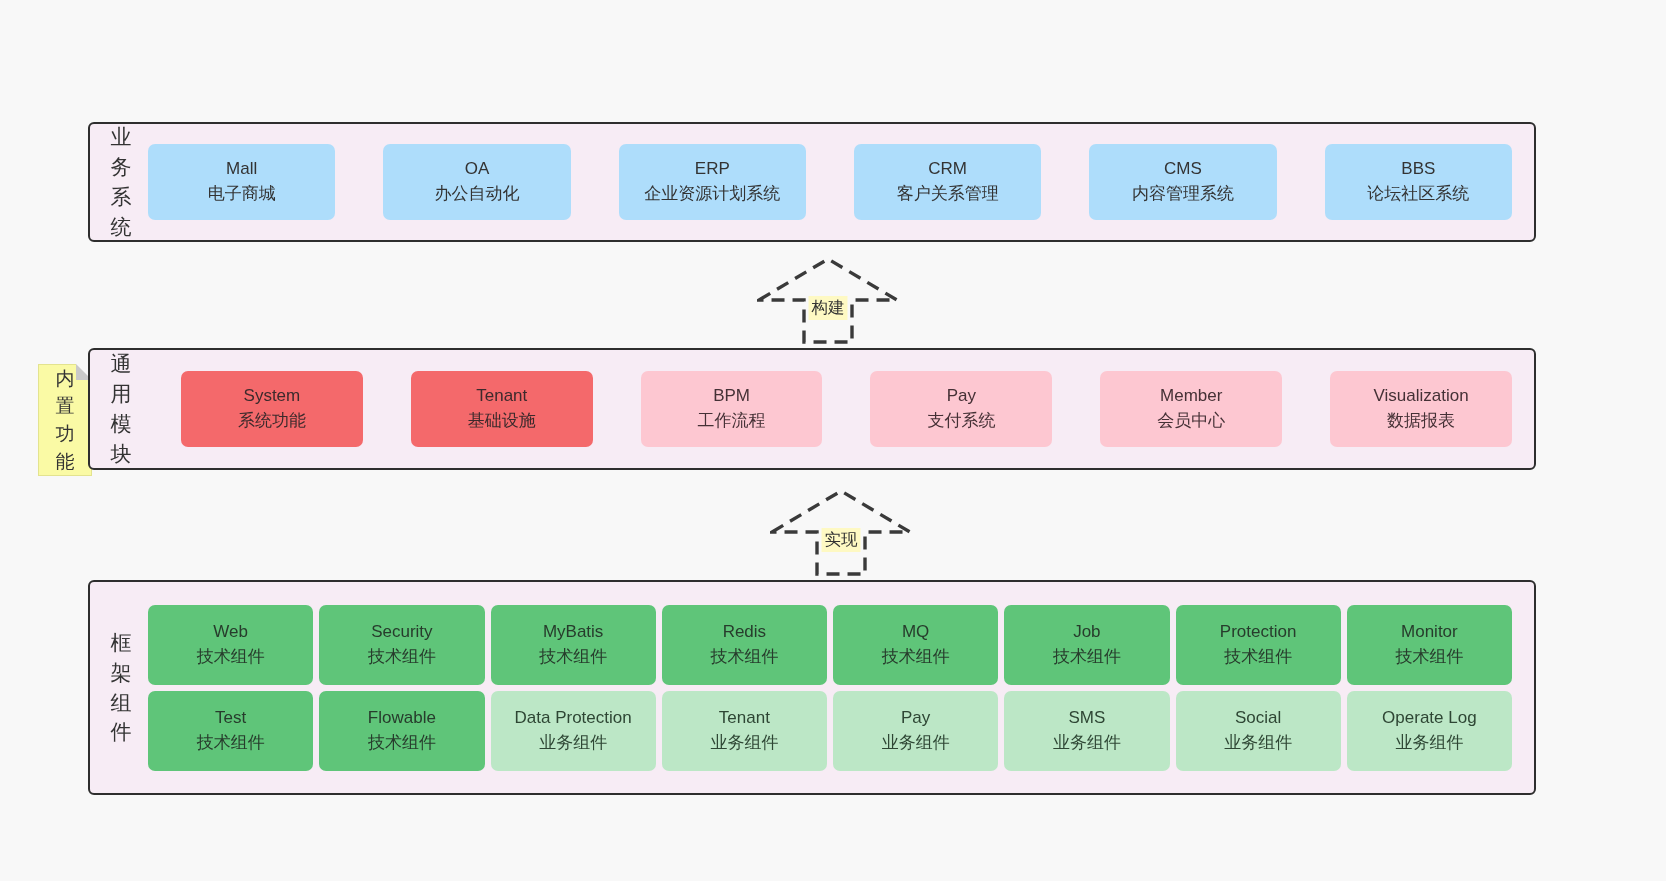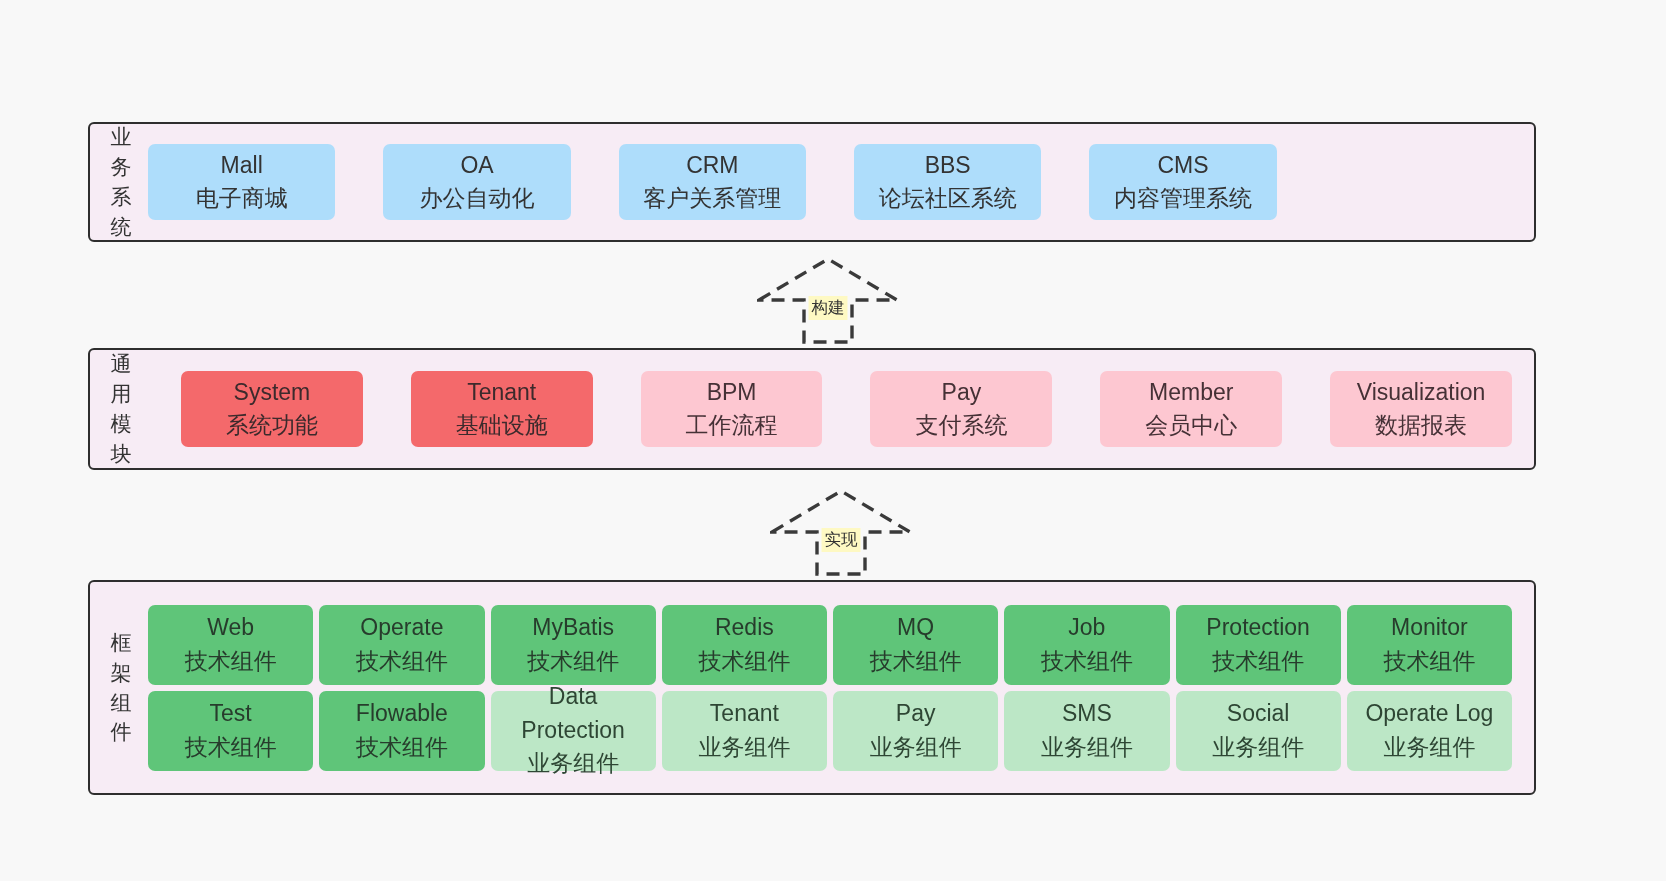--- a/index.html
+++ b/index.html
@@ -53,21 +53,21 @@
     gap: 6px;
   }
   .box {
     height: 76px;
     border-radius: 7px;
     display: flex;
     flex-direction: column;
     align-items: center;
     justify-content: center;
     text-align: center;
-    font-size: 23px;
+    font-size: 17px;
     line-height: 1.45;
     padding: 4px 6px;
   }
   .boxes-8x2 .box { height: 80px; }
   .box .t, .box .s { display: block; }
   .blue       { background: #aeddfb; }
   .red        { background: #f4696b; color: #3c2a2c; }
   .pink       { background: #fdc7d1; color: #453136; }
   .green      { background: #5fc579; color: #273c2c; }
   .lightgreen { background: #bce7c6; color: #2e4634; }
@@ -133,41 +133,49 @@
     <div class="boxes-6">
       <div class="box blue">
         <span class="t">Mall</span>
         <span class="s">电子商城</span>
       </div>
       <div class="box blue">
         <span class="t">OA</span>
         <span class="s">办公自动化</span>
       </div>
       <div class="box blue">
+        <span class="t">ERP</span>
+        <span class="s">企业资源计划系统</span>
+      </div>
+      <div class="box blue">
         <span class="t">CRM</span>
         <span class="s">客户关系管理</span>
       </div>
       <div class="box blue">
+        <span class="t">CMS</span>
+        <span class="s">内容管理系统</span>
+      </div>
+      <div class="box blue">
         <span class="t">BBS</span>
         <span class="s">论坛社区系统</span>
-      </div>
-      <div class="box blue">
-        <span class="t">CMS</span>
-        <span class="s">内容管理系统</span>
       </div>
     </div>
   </div>
 
   <div class="arrow arrow-build">
     <svg viewBox="0 0 142 89">
       <path d="M2 44 L71 3 L140 44 L95 44 L95 86 L47 86 L47 44 Z" fill="none" stroke="#3a3a3a" stroke-width="3.4" stroke-dasharray="13 8"></path>
     </svg>
     <span class="arrow-label">构建</span>
   </div>
 
+  <div class="tab tab-modules">
+    <span class="fold"></span>
+    <span class="tab-label">内置功能</span>
+  </div>
   <div class="layer layer-modules">
     <div class="side-label">通用模块</div>
     <div class="boxes-6">
       <div class="box red">
         <span class="t">System</span>
         <span class="s">系统功能</span>
       </div>
       <div class="box red">
         <span class="t">Tenant</span>
         <span class="s">基础设施</span>
@@ -199,21 +207,21 @@
   </div>
 
   <div class="layer layer-components">
     <div class="side-label">框架组件</div>
     <div class="boxes-8x2">
       <div class="box green">
         <span class="t">Web</span>
         <span class="s">技术组件</span>
       </div>
       <div class="box green">
-        <span class="t">Operate</span>
+        <span class="t">Security</span>
         <span class="s">技术组件</span>
       </div>
       <div class="box green">
         <span class="t">MyBatis</span>
         <span class="s">技术组件</span>
       </div>
       <div class="box green">
         <span class="t">Redis</span>
         <span class="s">技术组件</span>
       </div>

